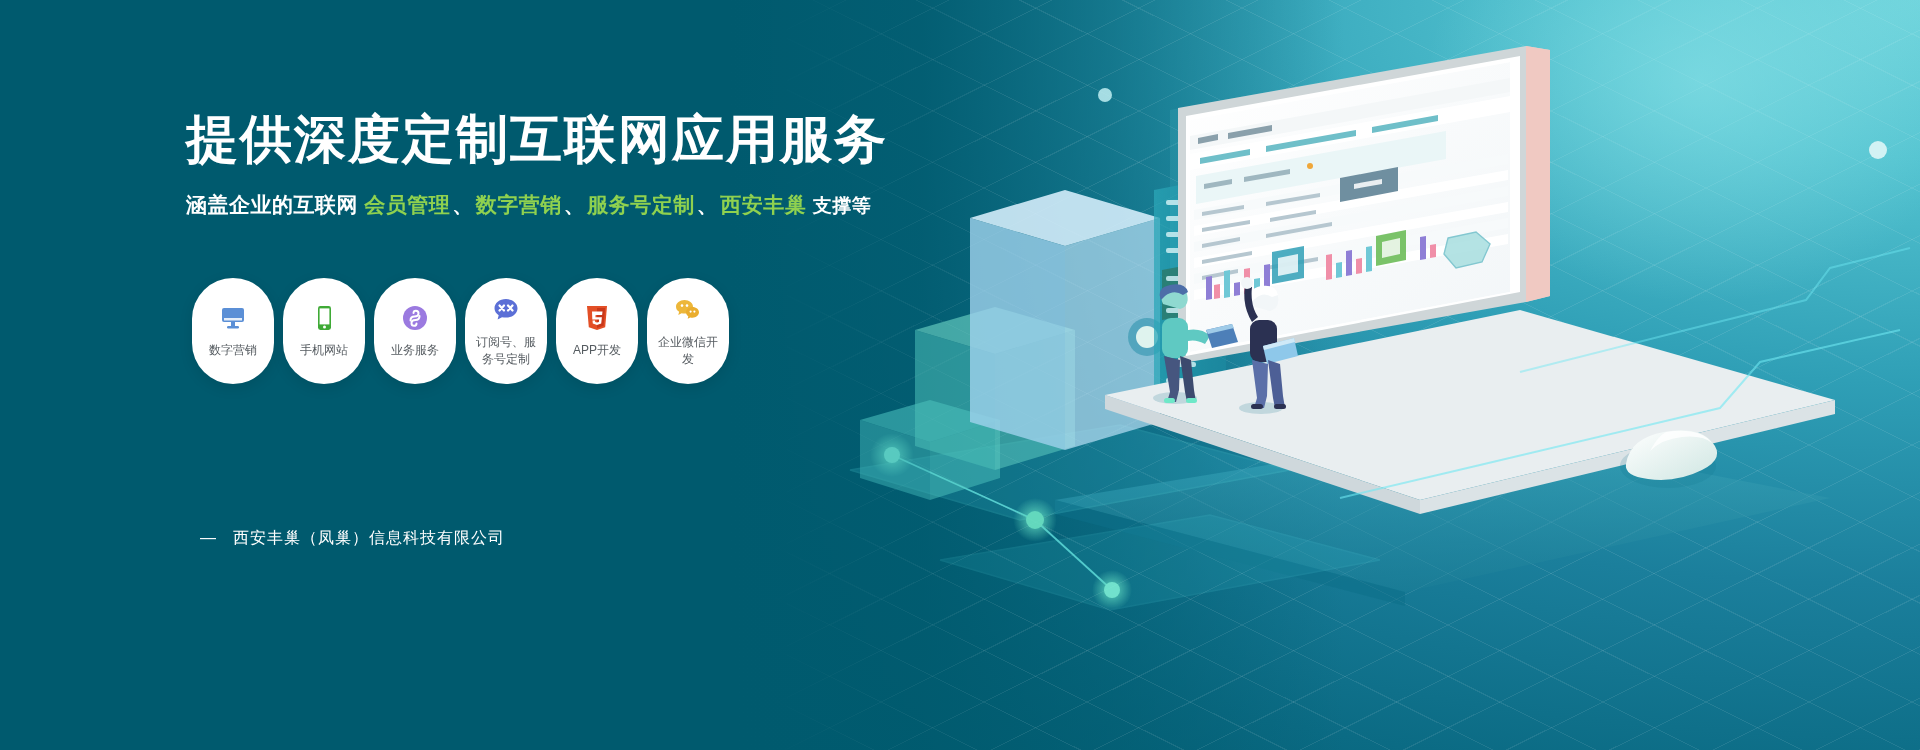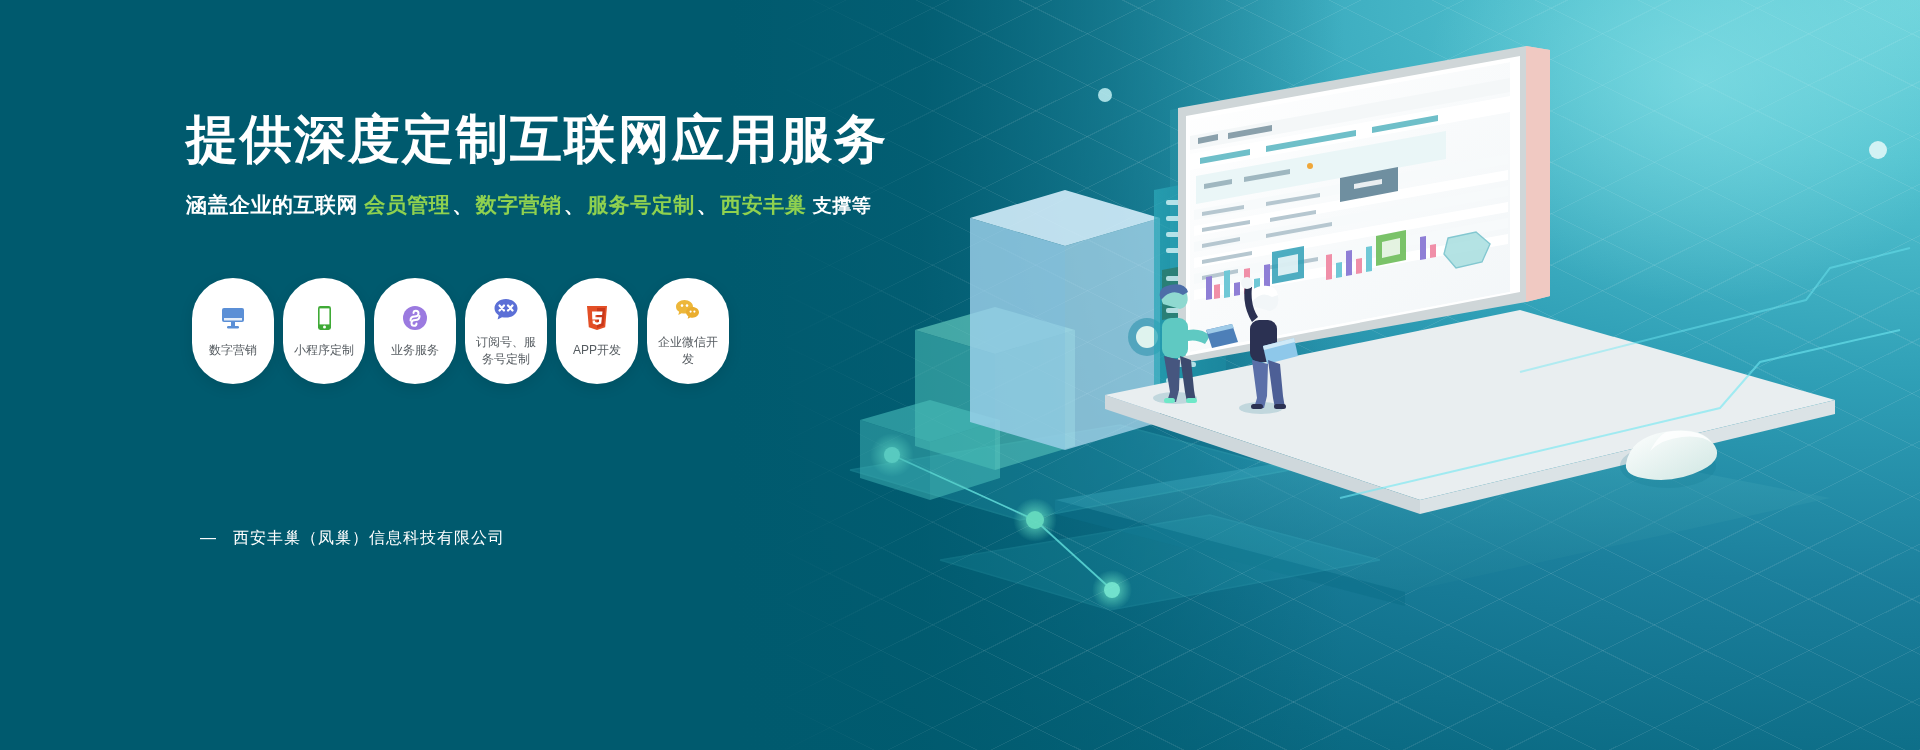--- a/index.html
+++ b/index.html
@@ -371,21 +371,21 @@
     </div>
 
     <div class="badge">
       <span class="ic">
         <svg viewBox="0 0 28 28" width="28" height="28">
           <rect x="8" y="2" width="13" height="24" rx="2.4" fill="#3faa36"></rect>
           <rect x="9.6" y="4.4" width="9.8" height="16" fill="#ffffff"></rect>
           <circle cx="14.5" cy="23" r="1.5" fill="#ffffff"></circle>
         </svg>
       </span>
-      <span class="lbl">小程序定制</span>
+      <span class="lbl">手机网站</span>
     </div>
 
     <div class="badge">
       <span class="ic">
         <svg viewBox="0 0 28 28" width="28" height="28">
           <circle cx="14" cy="14" r="12" fill="#9b7ae0"></circle>
           <path d="M9.5 16.5 q0 -4 4 -4 q4 0 4 -3.2 q0 -2.6 -2.6 -2.6 q-2.4 0 -2.4 2.4" fill="none" stroke="#ffffff" stroke-width="2" stroke-linecap="round"></path>
           <path d="M18.5 12 q0 4 -4 4 q-4 0 -4 3.2 q0 2.6 2.6 2.6 q2.4 0 2.4 -2.4" fill="none" stroke="#ffffff" stroke-width="2" stroke-linecap="round"></path>
         </svg>
       </span>

